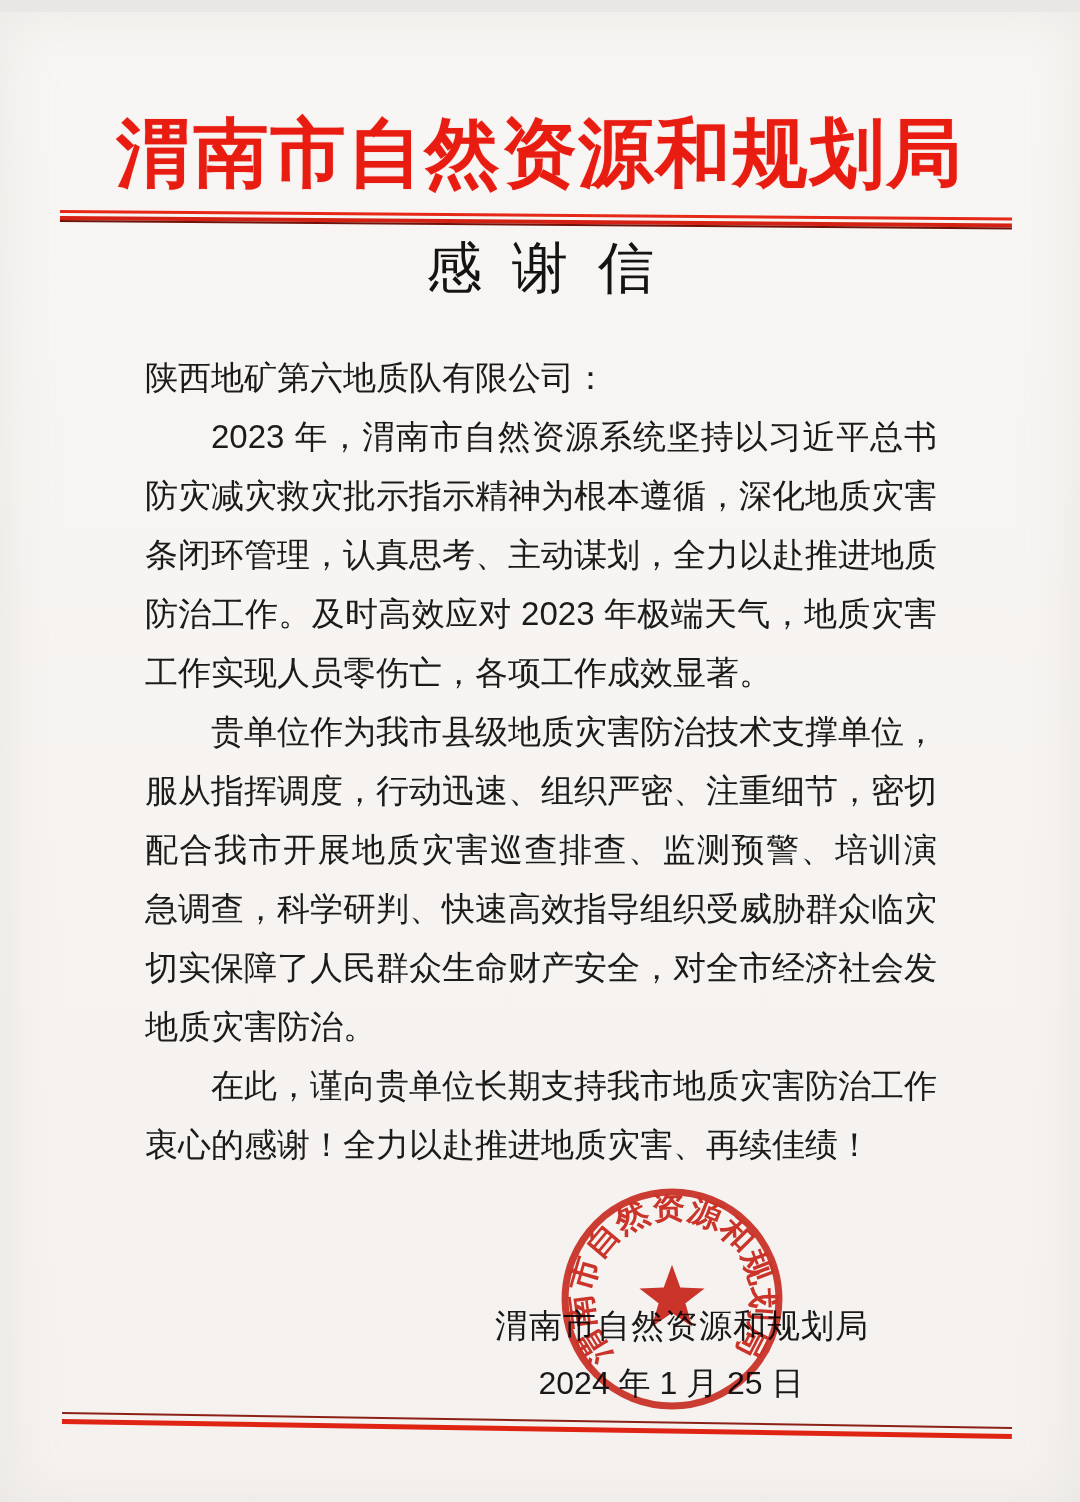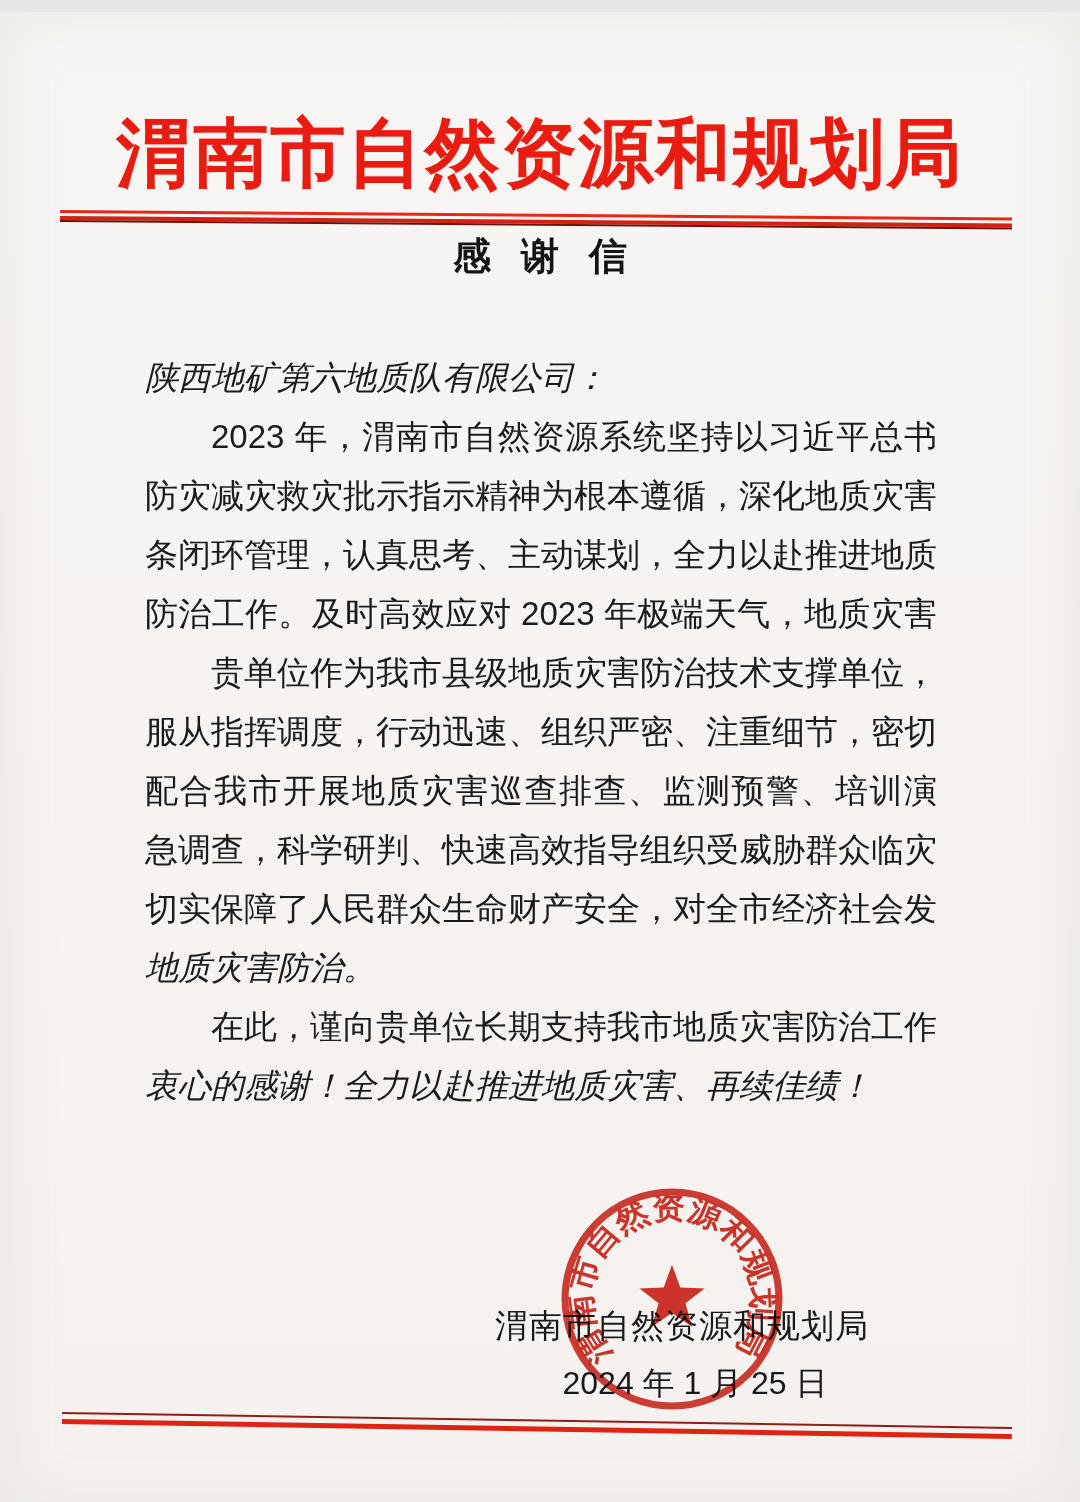--- a/index.html
+++ b/index.html
@@ -45,55 +45,55 @@
     transform: rotate(0.9deg); transform-origin: left center;
   }
   .rule-bottom .r1 { height: 2px; background: #8d2016; }
   .rule-bottom .rgap { height: 5px; }
   .rule-bottom .r2 { height: 5px; background: #df2414; }
 
   
   .doc-title {
     position: absolute; top: 219px; left: 0; width: 100%;
     text-align: center;
-    font-size: 38px;
-    font-weight: 700;
+    font-size: 56px;
+    font-weight: 400;
     color: #141414;
     letter-spacing: 30px;
     text-indent: 30px;
     white-space: nowrap;
   }
 
   
   .body-block {
     position: absolute;
     left: 145px; top: 336px; width: 792px;
     font-size: 33px;
     color: #1b1b1b;
   }
   .line {
     height: 59px;
     line-height: 59px;
     text-align: justify;
     text-align-last: justify;
     overflow: hidden;
   }
-  .line.last { text-align-last: left; font-style: italic; }
+  .line.last { text-align-last: left; }
   .line.indent { text-indent: 66px; }
 
   
   .sig-org {
     position: absolute; top: 1292px; left: 495px; width: 362px;
     text-align: center;
     font-size: 33px; color: #191919;
     letter-spacing: 1px;
     white-space: nowrap;
   }
   .sig-date {
-    position: absolute; top: 1350px; left: 514px; width: 362px;
+    position: absolute; top: 1350px; left: 490px; width: 362px;
     text-align: center;
     font-size: 32px; color: #191919;
     white-space: nowrap;
   }
 
   
   .seal {
     position: absolute; left: 556px; top: 1171px;
     width: 232px; height: 232px;
     mix-blend-mode: multiply;
@@ -124,20 +124,21 @@
 
   <div class="doc-title">感谢信</div>
 
   <div class="body-block">
 
   <div class="line last">陕西地矿第六地质队有限公司：</div>
       <div class="line indent">2023 年，渭南市自然资源系统坚持以习近平总书记关于</div>
       <div class="line">防灾减灾救灾批示指示精神为根本遵循，深化地质灾害全链</div>
       <div class="line">条闭环管理，认真思考、主动谋划，全力以赴推进地质灾害</div>
       <div class="line">防治工作。及时高效应对 2023 年极端天气，地质灾害防治</div>
+      <div class="line last">工作实现人员零伤亡，各项工作成效显著。</div>
       <div class="line indent">贵单位作为我市县级地质灾害防治技术支撑单位，坚决</div>
       <div class="line">服从指挥调度，行动迅速、组织严密、注重细节，密切支持</div>
       <div class="line">配合我市开展地质灾害巡查排查、监测预警、培训演练、应</div>
       <div class="line">急调查，科学研判、快速高效指导组织受威胁群众临灾避险，</div>
       <div class="line">切实保障了人民群众生命财产安全，对全市经济社会发展起</div>
       <div class="line last">地质灾害防治。</div>
       <div class="line indent">在此，谨向贵单位长期支持我市地质灾害防治工作表示</div>
       <div class="line last">衷心的感谢！全力以赴推进地质灾害、再续佳绩！</div>
     </div>
 

